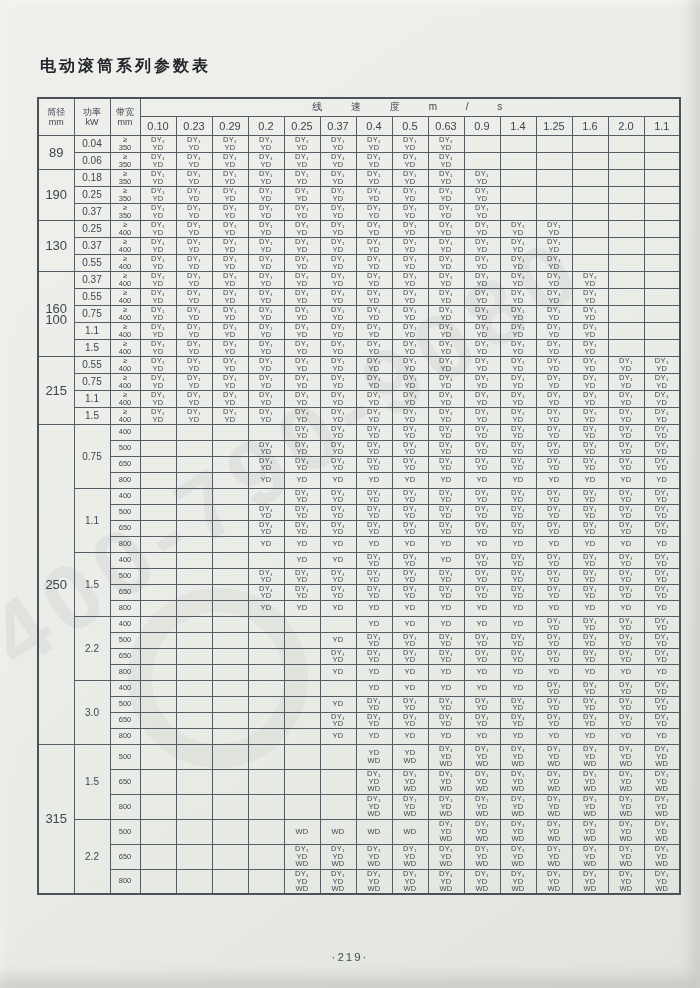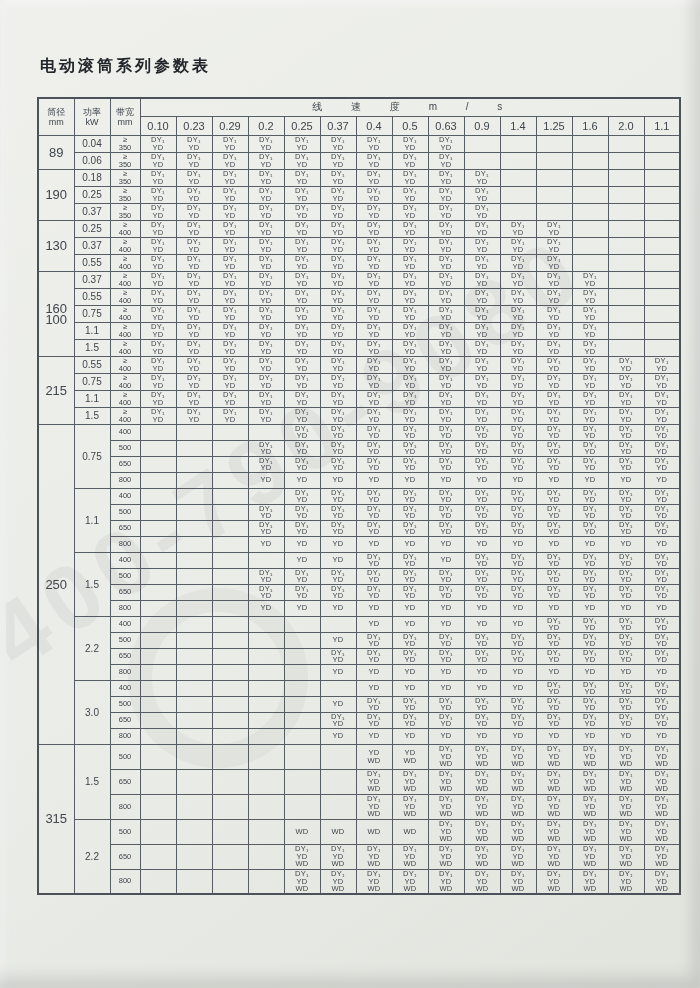--- a/index.html
+++ b/index.html
@@ -2455,13 +2455,14 @@
               <div>DY₁</div>
               <div>YD</div>
               <div>WD</div>
             </td>
           </tr>
         </tbody>
       </table>
     </div>
   <div class="stamp-circle"></div>
   <div class="watermark">400-790-9080</div>
+  <div class="pageno">·219·</div>
 </div>
 
 </body></html>

